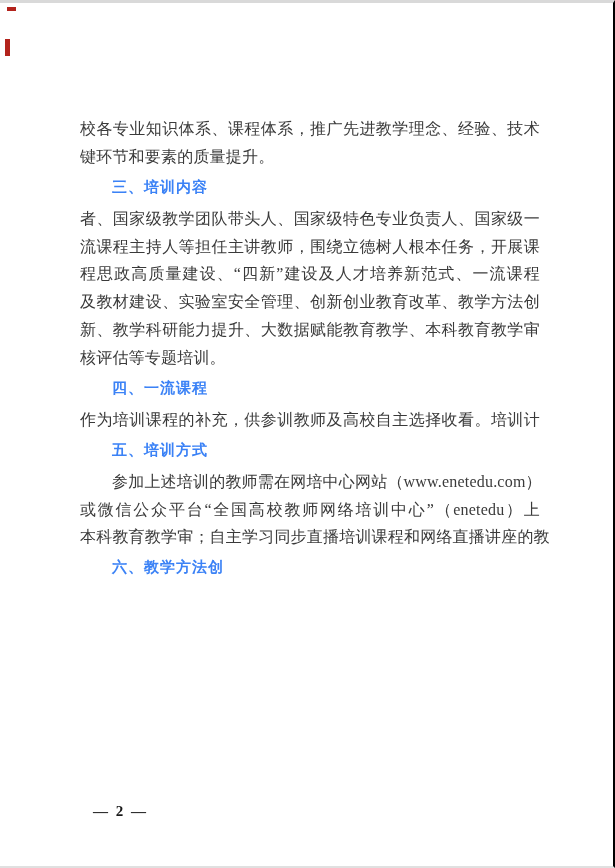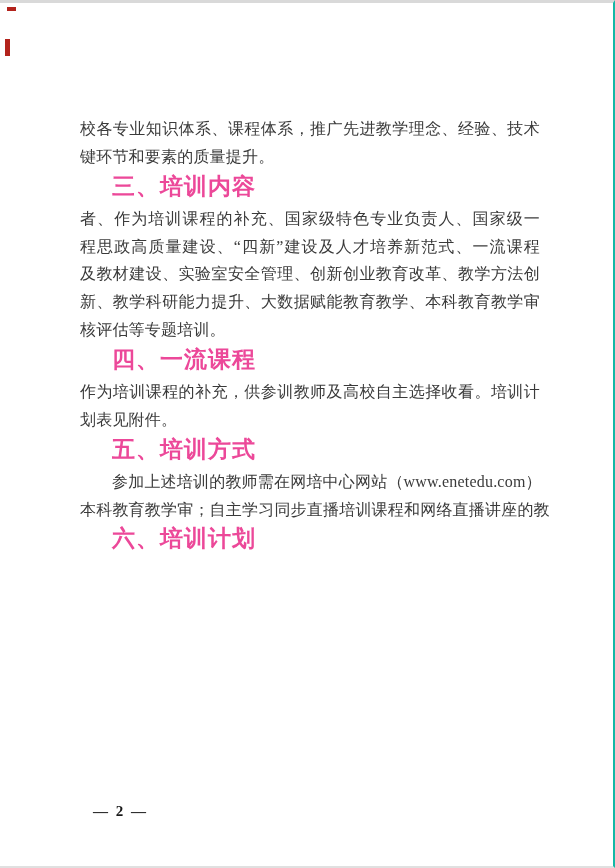--- a/index.html
+++ b/index.html
@@ -7,21 +7,21 @@
     width: 615px; height: 868px;
     background: #f4f4f4;
     font-family: "Liberation Serif", "DejaVu Serif", serif;
   }
   .page {
     position: relative;
     width: 615px; height: 868px;
     box-sizing: border-box;
     background: #ffffff;
     border-top: 3px solid #d9d9d9;
-    border-right: 2px solid #14b8a6;
+    border-right: 2px solid #000000;
     border-bottom: 2px solid #e0e0e0;
     overflow: hidden;
   }
   .red-mark { position: absolute; background: #b3231c; }
   .red-mark.top  { left: 7px; top: 4px;  width: 9px; height: 4px; }
   .red-mark.left { left: 5px; top: 36px; width: 5px; height: 17px; }
 
   .content {
     position: absolute;
     left: 80px; top: 112px; width: 460px;
@@ -34,22 +34,22 @@
     white-space: nowrap;
     text-align: justify;
     text-align-last: justify;
     letter-spacing: 0.2px;
   }
   .line.last { text-align: left; text-align-last: left; }
   .line.ind  { text-indent: 32px; }
   .heading {
     font-family: "Liberation Sans", "DejaVu Sans", sans-serif;
     font-weight: bold;
-    color: #ec4899;
-    font-size: 23px;
+    color: #3b82f6;
+    font-size: 15px;
     height: 27.9px;
     line-height: 27.9px;
     text-indent: 32px;
     margin-top: 2px;
     margin-bottom: 4px;
     white-space: nowrap;
     text-align: right;
     text-align-last: left;
     letter-spacing: 1px;
   }
@@ -70,33 +70,34 @@
 
   <div class="red-mark top"></div>
   <div class="red-mark left"></div>
 
   <div class="content">
 
     <div class="line">校各专业知识体系、课程体系，推广先进教学理念、经验、技术</div>
     <div class="line last">键环节和要素的质量提升。</div>
 
     <div class="heading">三、培训内容</div>
-    <div class="line">者、作为培训课程的补充、国家级特色专业负责人、国家级一</div>
+    <div class="line">者、国家级教学团队带头人、国家级特色专业负责人、国家级一</div>
+    <div class="line">流课程主持人等担任主讲教师，围绕立德树人根本任务，开展课</div>
     <div class="line">程思政高质量建设、“四新”建设及人才培养新范式、一流课程</div>
     <div class="line">及教材建设、实验室安全管理、创新创业教育改革、教学方法创</div>
     <div class="line">新、教学科研能力提升、大数据赋能教育教学、本科教育教学审</div>
     <div class="line last">核评估等专题培训。</div>
 
     <div class="heading">四、一流课程</div>
     <div class="line">作为培训课程的补充，供参训教师及高校自主选择收看。培训计</div>
-    <div class="line last">划表见附件。</div>
 
     <div class="heading">五、培训方式</div>
     <div class="line ind">参加上述培训的教师需在网培中心网站（www.enetedu.com）</div>
+    <div class="line">或微信公众平台“全国高校教师网络培训中心”（enetedu）上</div>
     <div class="line">本科教育教学审；自主学习同步直播培训课程和网络直播讲座的教</div>
 
-    <div class="heading">六、培训计划</div>
+    <div class="heading">六、教学方法创</div>
 
   </div>
 
   <div class="footer-page">— 2 —</div>
 
 </div>
 
 </body></html>

